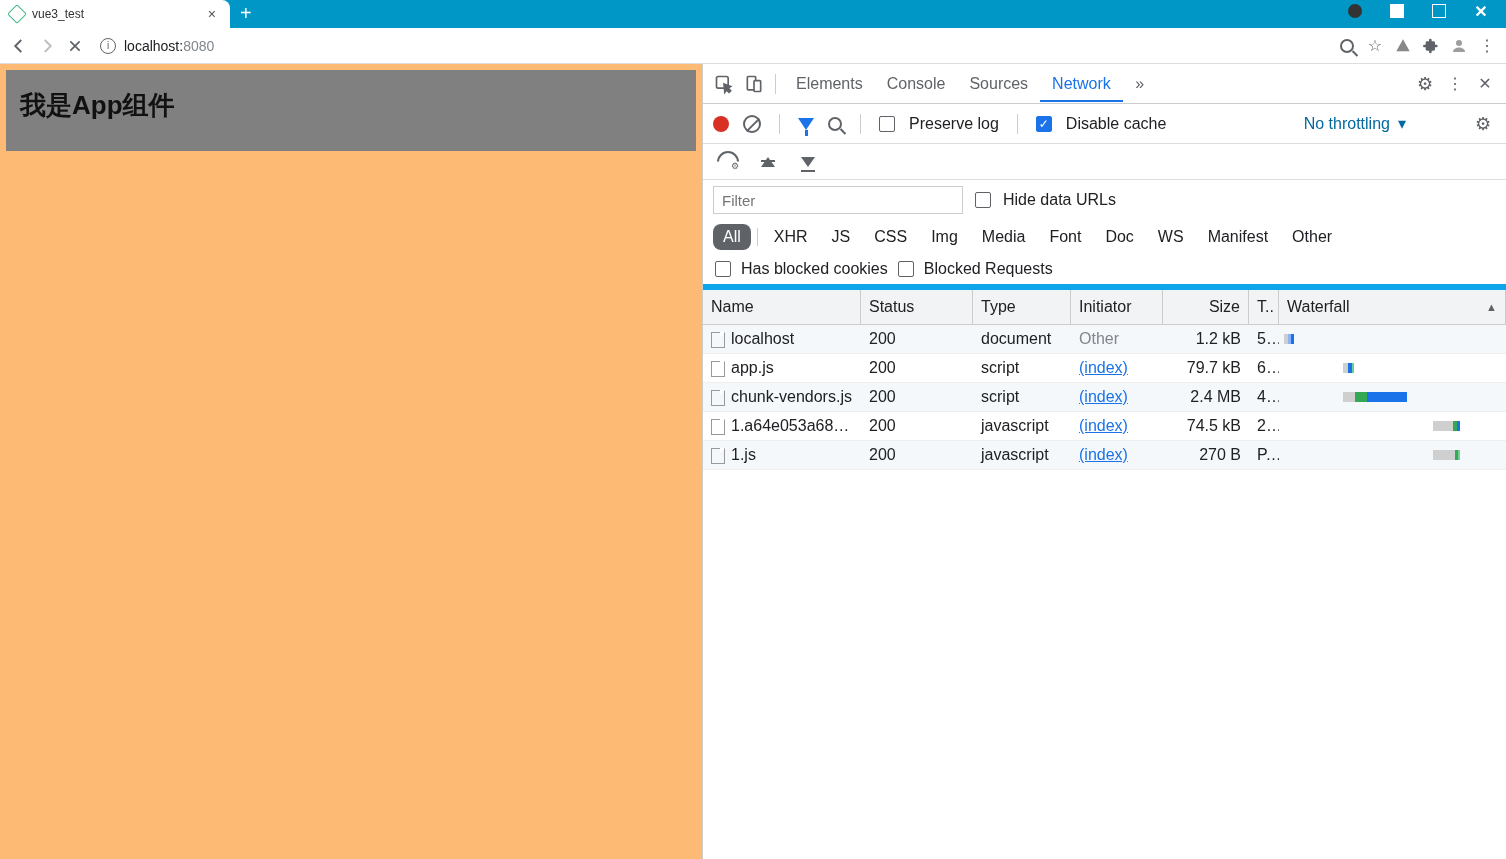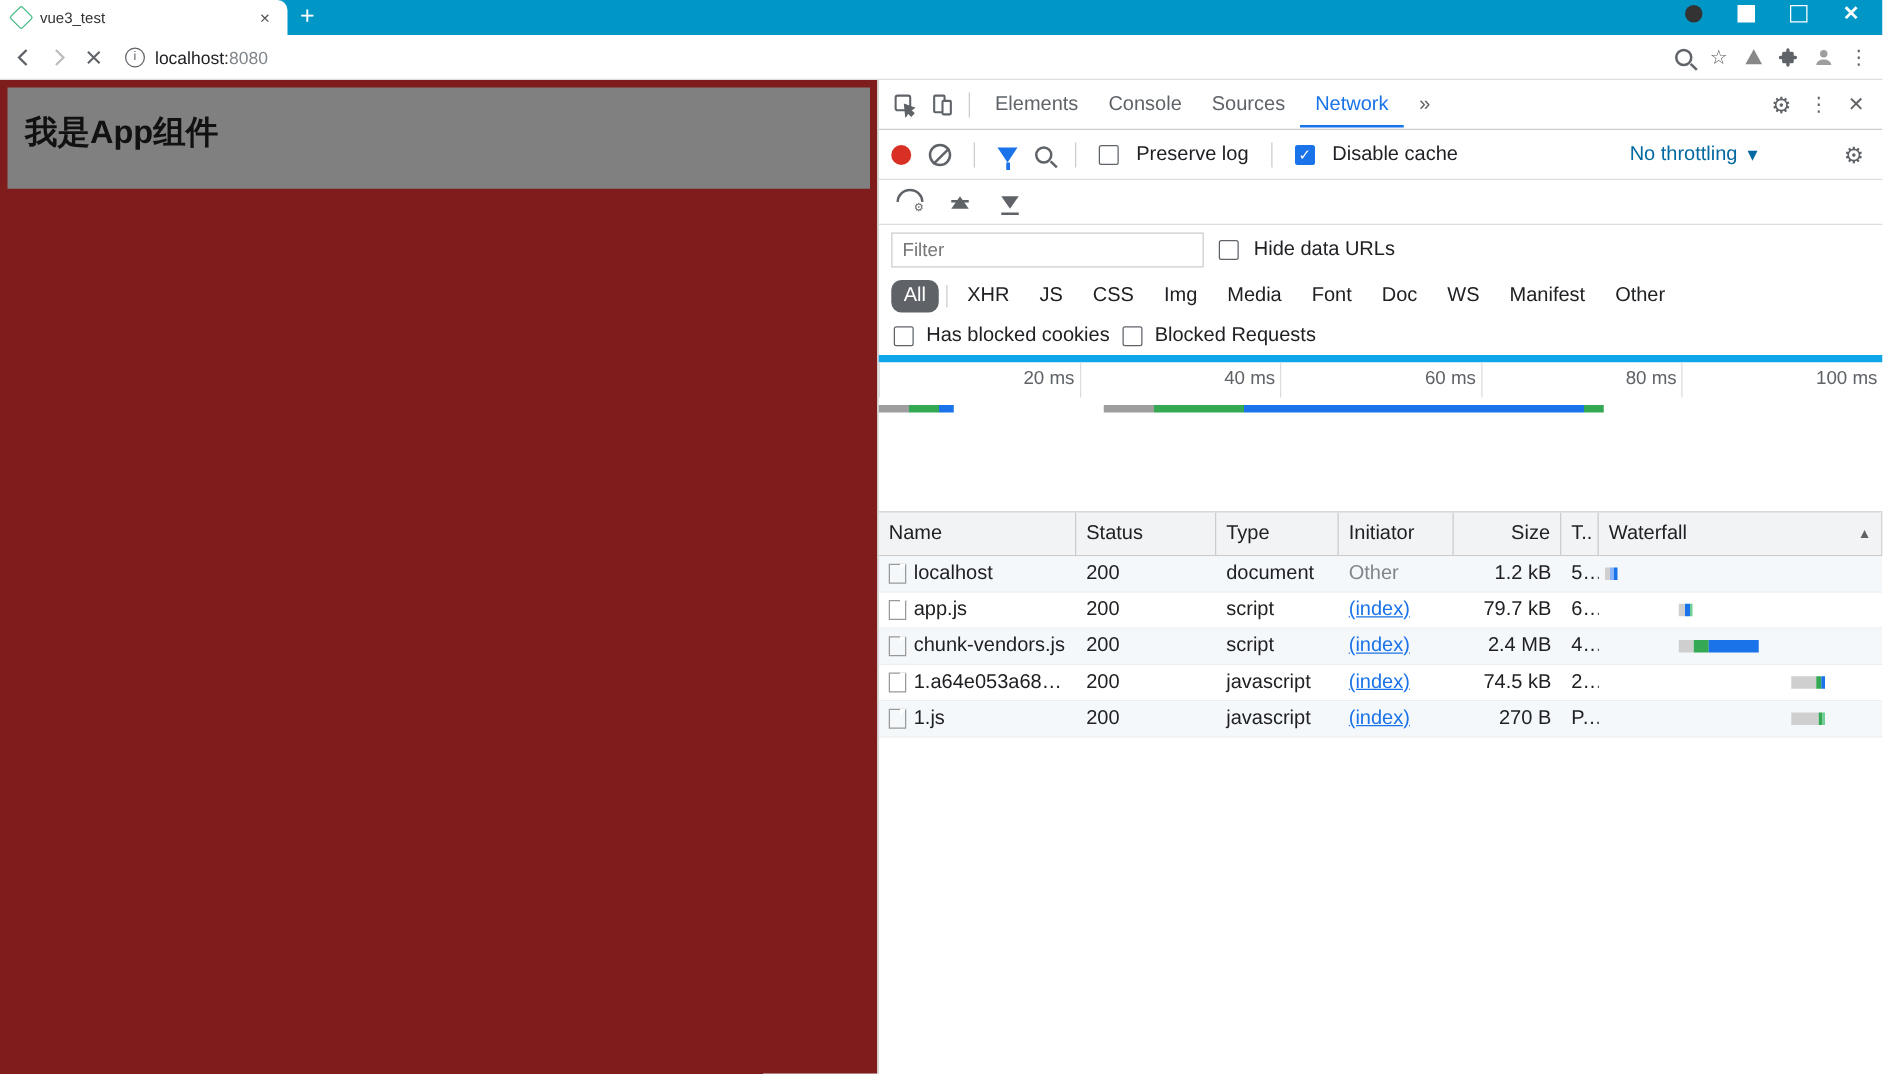--- a/index.html
+++ b/index.html
@@ -17,21 +17,21 @@
 .win-max{width:10px;height:10px;border:1.5px solid #fff}
 .win-x{color:#fff;font-size:16px;font-weight:bold}
 .addrbar{height:36px;background:#fff;display:flex;align-items:center;padding:0 8px;gap:6px;border-bottom:1px solid #ddd}
 .nav-ico{width:22px;height:22px;display:inline-flex;align-items:center;justify-content:center;color:#5f6368;cursor:pointer}
 .url-box{flex:1;display:flex;align-items:center;gap:8px;padding:0 8px;height:30px;border-radius:15px}
 .url-info{width:16px;height:16px;border:1.5px solid #5f6368;border-radius:50%;display:inline-flex;align-items:center;justify-content:center;font-size:10px;color:#5f6368}
 .url-text{font-size:14px;color:#202124}
 .url-text .faint{color:#80868b}
 .tool-ico{width:22px;height:22px;display:inline-flex;align-items:center;justify-content:center;color:#5f6368;cursor:pointer}
 .main{display:flex;height:calc(100% - 64px)}
-.page{flex:0 0 702px;background:#7f1d1d;padding:0}
+.page{flex:0 0 702px;background:#fdba74;padding:0}
 .app-box{margin:6px;background:#808080;padding:12px}
 .app-title{font-size:26px;font-weight:900;color:#111;padding:6px 2px 16px}
 .child-box{background:#87c8ea;padding:16px 12px}
 .child-title{font-size:24px;font-weight:900;color:#111;padding:2px 0 18px}
 .child-val{font-size:20px;color:#111}
 .devtools{flex:1;border-left:1px solid #ccc;display:flex;flex-direction:column;background:#fff}
 .dt-tabs{height:40px;display:flex;align-items:center;border-bottom:1px solid #ccc;padding:0 8px;gap:4px}
 .dt-ico{width:26px;height:26px;display:inline-flex;align-items:center;justify-content:center;color:#5f6368;cursor:pointer}
 .dt-sep{width:1px;height:20px;background:#ccc;margin:0 4px}
 .dt-tab{padding:8px 12px;font-size:16px;color:#5f6368;cursor:pointer}
@@ -229,43 +229,20 @@
         <span class="tf">Other</span>
       </div>
 
     <div class="cookierow">
       <span class="chk"></span>
       <span class="lbl">Has blocked cookies</span>
       <span class="chk"></span>
       <span class="lbl">Blocked Requests</span>
     </div>
 
-    <div class="timeline">
-      <div class="tl-ticks" id="tlticks">
-          <div class="tl-seg">
-            <span class="tl-lbl">20 ms</span>
-          </div>
-          <div class="tl-seg">
-            <span class="tl-lbl">40 ms</span>
-          </div>
-          <div class="tl-seg">
-            <span class="tl-lbl">60 ms</span>
-          </div>
-          <div class="tl-seg">
-            <span class="tl-lbl">80 ms</span>
-          </div>
-          <div class="tl-seg">
-            <span class="tl-lbl">100 ms</span>
-          </div>
-        </div>
-      <div class="tl-bars">
-        <div class="tl-bar" style="left:0;width:60px;background:linear-gradient(to right,#9e9e9e 40%,#34a853 40% 80%,#1a73e8 80%)"></div>
-        <div class="tl-bar" style="left:180px;width:400px;background:linear-gradient(to right,#9e9e9e 10%,#34a853 10% 28%,#1a73e8 28% 96%,#34a853 96%)"></div>
-      </div>
-    </div>
 
     <div class="net-header">
       <div class="col-name">Name</div>
       <div class="col-status">Status</div>
       <div class="col-type">Type</div>
       <div class="col-init">Initiator</div>
       <div class="col-size">Size</div>
       <div class="col-time">T..</div>
       <div class="col-wf" style="display:flex;align-items:center">
           <span>Waterfall</span>

